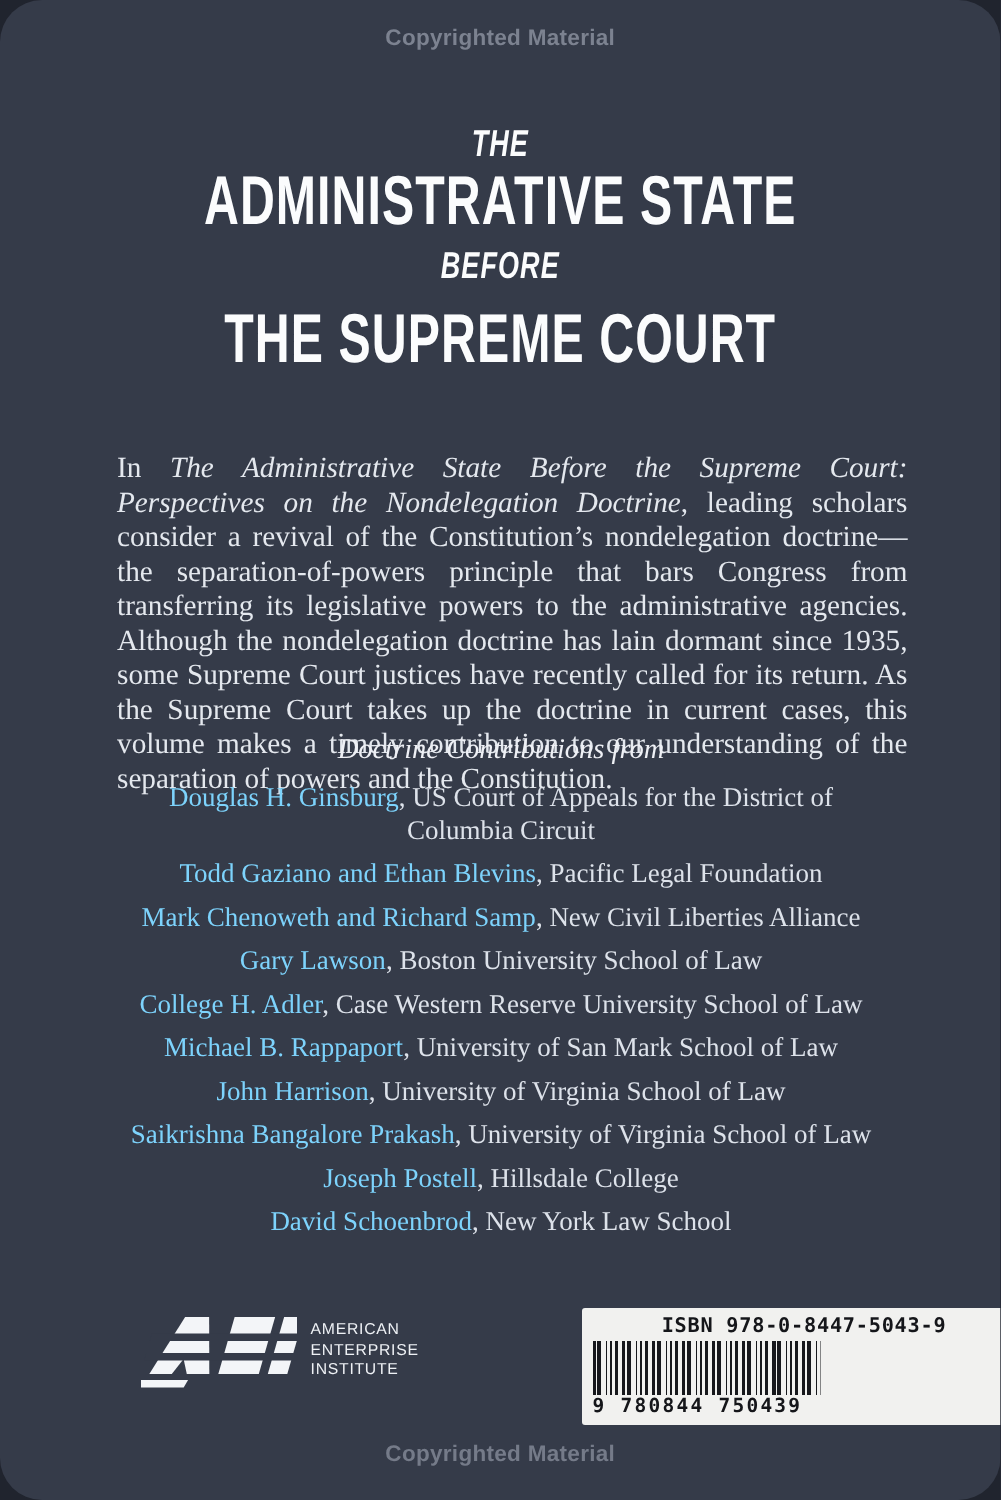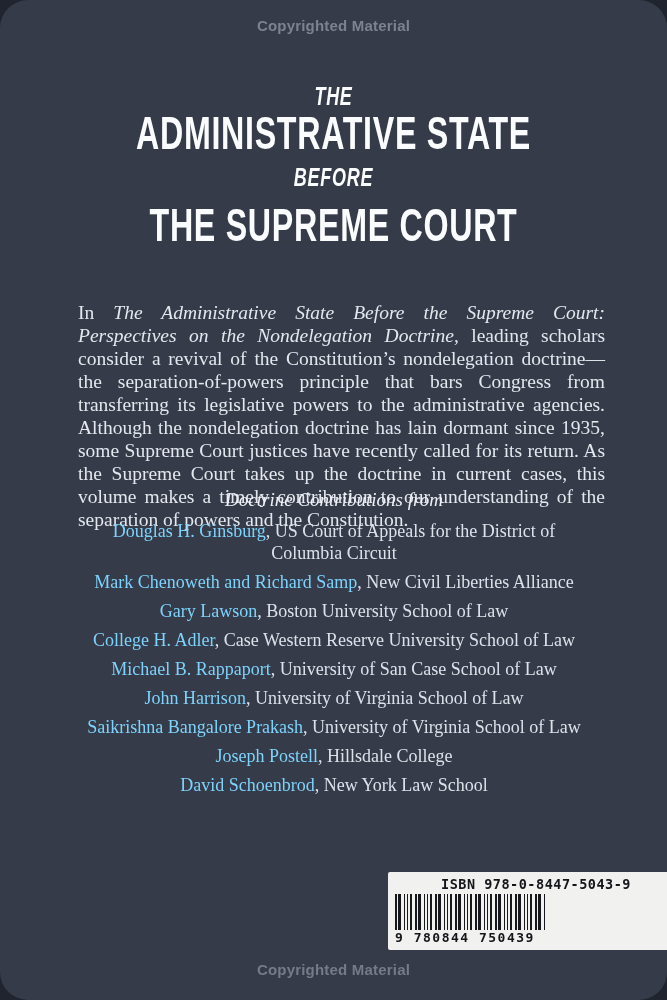--- a/index.html
+++ b/index.html
@@ -135,30 +135,51 @@
   <div class="title-line title-big t2">ADMINISTRATIVE STATE</div>
   <div class="title-line title-small t3">BEFORE</div>
   <div class="title-line title-big t4">THE SUPREME COURT</div>
 
   <p class="description"><span>In </span><span class="ital">The Administrative State Before the Supreme Court: Perspectives on the Nondelegation Doctrine</span><span>, leading scholars consider a revival of the Constitution’s nondelegation doctrine—the separation-of-powers principle that bars Congress from transferring its legislative powers to the administrative agencies. Although the nondelegation doctrine has lain dormant since 1935, some Supreme Court justices have recently called for its return. As the Supreme Court takes up the doctrine in current cases, this volume makes a timely contribution to our understanding of the separation of powers and the Constitution.</span></p>
 
   <div class="contributors">
     <div class="contrib-heading">Doctrine Contributions from</div>
 
     <div class="contrib"><span class="name">Douglas H. Ginsburg</span><span>, </span><span>US Court of Appeals for the District of Columbia Circuit</span></div>
+    <div class="contrib"><span class="name">Todd Gaziano and Ethan Blevins</span><span>, </span><span>Pacific Legal Foundation</span></div>
     <div class="contrib"><span class="name">Mark Chenoweth and Richard Samp</span><span>, </span><span>New Civil Liberties Alliance</span></div>
     <div class="contrib"><span class="name">Gary Lawson</span><span>, </span><span>Boston University School of Law</span></div>
     <div class="contrib"><span class="name">College H. Adler</span><span>, </span><span>Case Western Reserve University School of Law</span></div>
-    <div class="contrib"><span class="name">Michael B. Rappaport</span><span>, </span><span>University of San Case School of Law</span></div>
+    <div class="contrib"><span class="name">Michael B. Rappaport</span><span>, </span><span>University of San Mark School of Law</span></div>
     <div class="contrib"><span class="name">John Harrison</span><span>, </span><span>University of Virginia School of Law</span></div>
     <div class="contrib"><span class="name">Saikrishna Bangalore Prakash</span><span>, </span><span>University of Virginia School of Law</span></div>
     <div class="contrib"><span class="name">Joseph Postell</span><span>, </span><span>Hillsdale College</span></div>
     <div class="contrib"><span class="name">David Schoenbrod</span><span>, </span><span>New York Law School</span></div>
   </div>
 
+  <div class="publisher">
+    <span>
+      <svg width="104" height="52" viewBox="0 0 104 52" aria-hidden="true">
+        <g transform="translate(16,0) skewX(-16)" fill="#f3f5f8">
+          <polygon points="14,2 30,2 41,40 1,40"></polygon>
+          <polygon points="16,40 26,40 21,30" fill="#353b49"></polygon>
+          <rect x="47" y="2" width="27" height="38"></rect>
+          <rect x="80" y="2" width="13" height="38"></rect>
+          <rect x="-5" y="13" width="104" height="5" fill="#353b49"></rect>
+          <rect x="-5" y="26" width="104" height="5" fill="#353b49"></rect>
+          <polygon points="-13,44 28,44 26.5,49 -14.5,49"></polygon>
+        </g>
+      </svg>
+    </span>
+    <div class="publisher-words">
+      <span>AMERICAN</span>
+      <span>ENTERPRISE</span>
+      <span>INSTITUTE</span>
+    </div>
+  </div>
 
   <div class="barcode-box">
     <div class="isbn-line">ISBN 978-0-8447-5043-9</div>
     <div class="barcode-row">
       <div class="barcode-main">
         <div class="bars"></div>
         <div class="ean-digits">9 780844 750439</div>
       </div>
     </div>
   </div>

